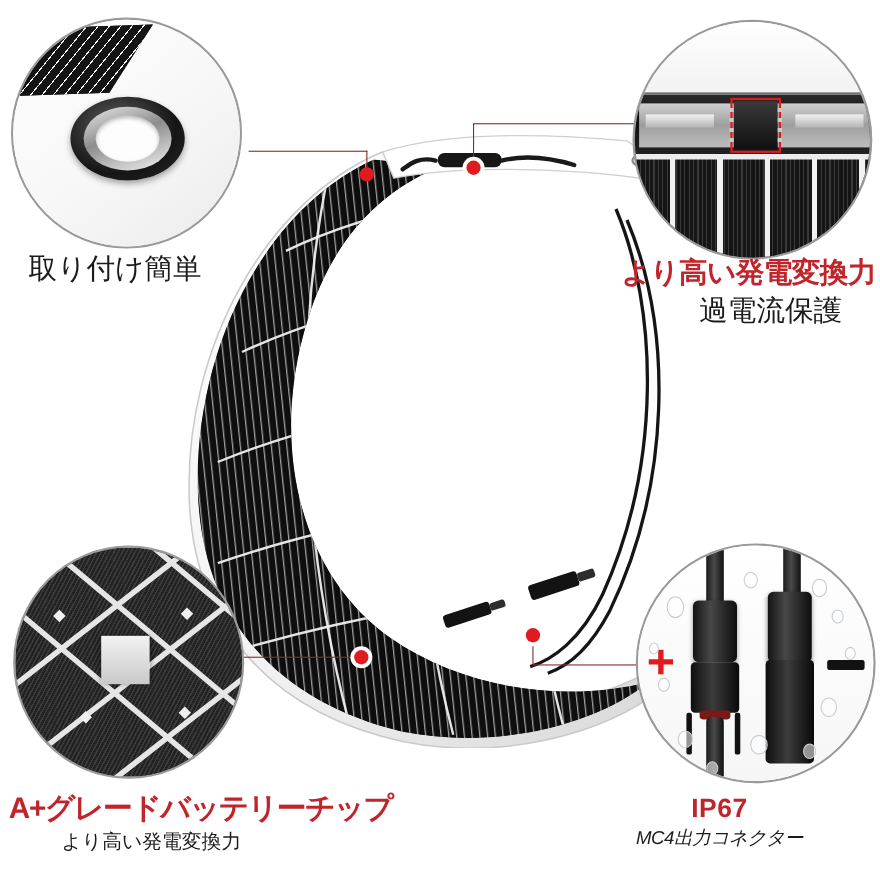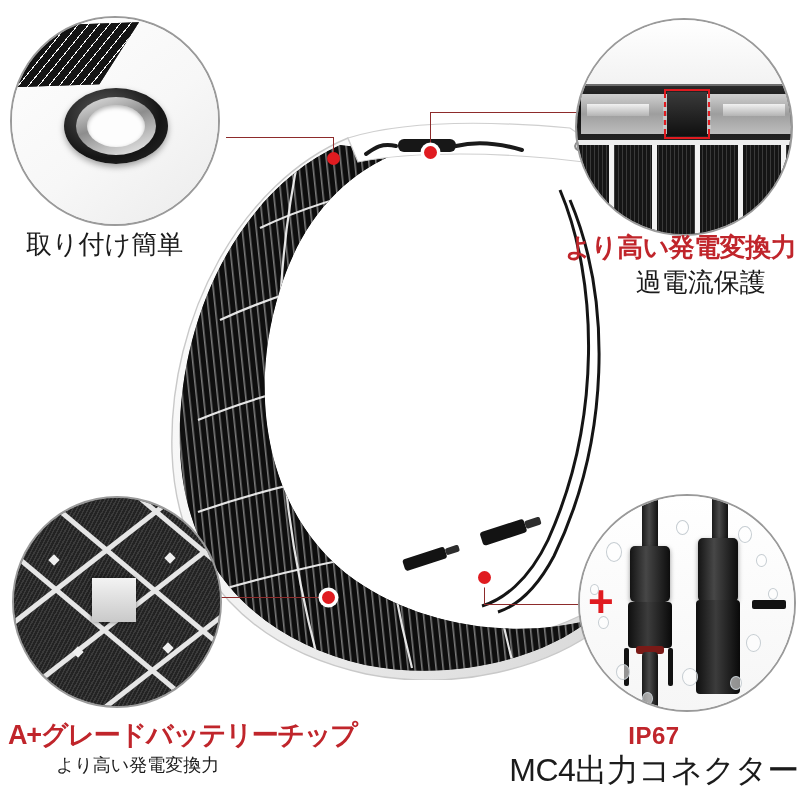--- a/index.html
+++ b/index.html
@@ -30,21 +30,21 @@
   #cap-diode{left:565px;top:232px;}
   #cap-diode .t1{font-size:26px;letter-spacing:-0.5px;}
   #cap-diode .t2{font-size:26px;margin-top:4px;margin-left:40px;text-align:center;}
 
   #cap-cell{left:8px;top:720px;}
   #cap-cell .t1{font-size:27px;letter-spacing:-1.2px;}
   #cap-cell .t2{font-size:18px;margin-top:3px;margin-left:48px;}
 
   #cap-mc4{left:508px;top:722px;text-align:center;width:292px;}
   #cap-mc4 .t1{font-size:24px;font-weight:700;letter-spacing:0.5px;}
-  #cap-mc4 .t2{font-size:32px;margin-top:2px;letter-spacing:-0.5px;}
+  #cap-mc4 .t2{font-size:17px;margin-top:2px;letter-spacing:-0.5px;font-style:italic;}
 
   
   #c-holes{left:10px;top:16px;width:206px;height:206px;}
   .hl-sheet{position:absolute;left:-24px;top:-16px;width:250px;height:240px;
      background:linear-gradient(150deg,#ffffff 0%,#f7f7f7 55%,#e9e9e9 100%);
      border-bottom-right-radius:46px;transform:rotate(-8deg);
      box-shadow:2px 5px 7px rgba(0,0,0,.18);}
   .hl-sheet:after{content:"";position:absolute;left:0;right:0;bottom:-7px;height:9px;
      background:linear-gradient(#dcdcdc,#bdbdbd);border-bottom-right-radius:46px;}
   .hl-cells{position:absolute;left:6px;top:6px;width:100px;height:62px;

